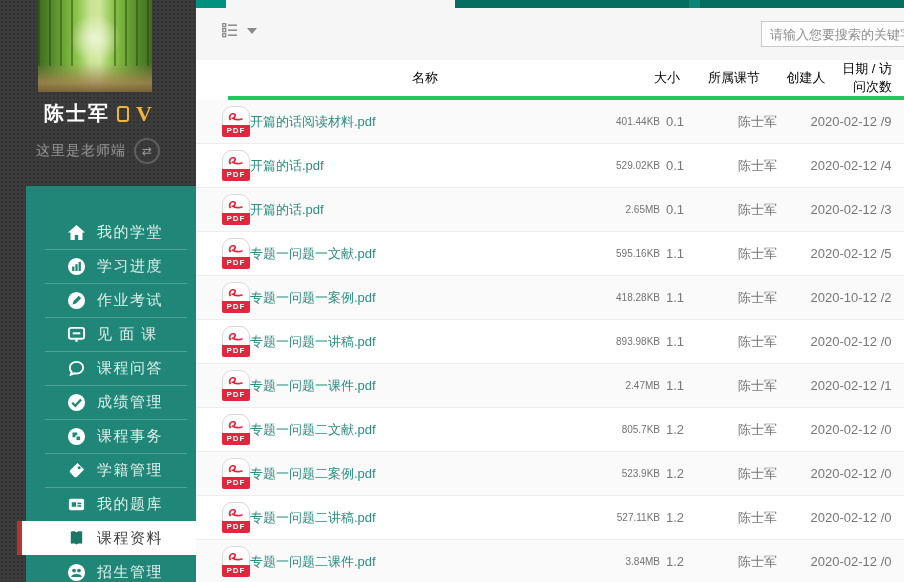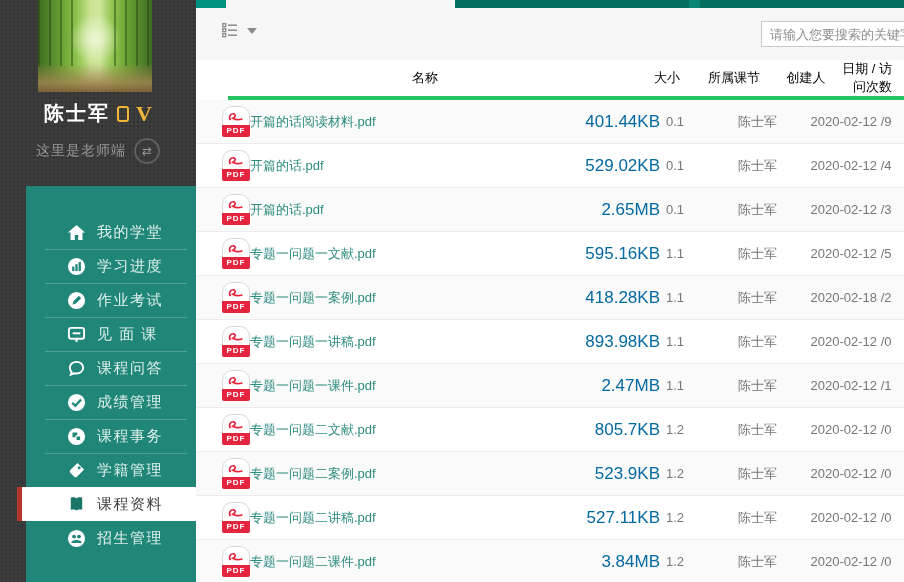--- a/index.html
+++ b/index.html
@@ -93,21 +93,21 @@
   }
   .thead { height:40px; border-bottom:4px solid #22c55e; color:#000000; font-size:13px;margin-left:32px; }
   .h-name { text-align:center; padding-right:30px; }
   .h-size { text-align:right; padding-right:18px; }
   .h-chapter, .h-creator { text-align:center; }
   .h-date { text-align:right; padding-right:12px; }
 
   .row { height:44px; border-bottom:1px solid #ededed; background:#fff; }
   .row:nth-child(odd) { background:#fafafa; }
   .c-icon { padding-left:26px; }
-  .c-size { text-align:right; padding-right:6px; color:#0369a1; font-size:17px; }
+  .c-size { text-align:right; padding-right:6px; color:#737373; font-size:10px; }
   .c-chapter, .c-creator { text-align:left; color:#777; font-size:13px; }
   .c-date { text-align:center; padding-right:12px; color:#777; font-size:13px; }
   .file-link { color:#2d8c7f; font-size:13px; text-decoration:none; }
 
   .pdf-icon {
     position:relative; width:28px; height:31px; background:#fff;
     border:1px solid #d8d8d8; border-radius:10px;
   }
   .pdf-swoosh { position:absolute; top:1px; left:1px; width:24px; height:15px; }
   .pdf-label {
@@ -200,20 +200,31 @@
     <span class="mi-label">课程事务</span>
   </div>
         <div class="menu-item">
     <span class="mi-icon">
             <svg viewBox="0 0 20 20">
               <path fill="currentColor" d="M11 2 L18 9 L10.5 16.5 C9.7 17.3 8.4 17.3 7.6 16.5 L3.5 12.4 C2.7 11.6 2.7 10.3 3.5 9.5 Z"></path>
               <circle cx="12.8" cy="7.2" r="1.6" fill="#1f8678"></circle>
             </svg>
           </span>
     <span class="mi-label">学籍管理</span>
+  </div>
+        <div class="menu-item">
+    <span class="mi-icon">
+            <svg viewBox="0 0 20 20">
+              <rect x="2" y="4" width="16" height="12" rx="2" fill="currentColor"></rect>
+              <rect x="5" y="7.6" width="4.6" height="4.8" fill="#1f8678"></rect>
+              <rect x="11" y="8" width="4" height="1.7" fill="#1f8678"></rect>
+              <rect x="11" y="10.7" width="4" height="1.7" fill="#1f8678"></rect>
+            </svg>
+          </span>
+    <span class="mi-label">我的题库</span>
   </div>
         <div class="menu-item selected">
     <span class="mi-icon">
             <svg viewBox="0 0 20 20">
               <path fill="currentColor" d="M4 2.8 C7 2 9 2.5 10 3.7 C11 2.5 13 2 16 2.8 V15.6 C13 14.9 11 15.3 10 16.4 C9 15.3 7 14.9 4 15.6 Z"></path>
             </svg>
           </span>
     <span class="mi-label">课程资料</span>
   </div>
         <div class="menu-item">
@@ -334,21 +345,21 @@
         <svg class="pdf-swoosh" viewBox="0 0 26 16">
           <path d="M7 13 C4.5 9 7.5 5.5 10.5 6.2 C13.5 7 12 10 9.5 11 C13 13 17.5 12.5 20 11.5" fill="none" stroke="#e5253d" stroke-width="1.8"></path>
         </svg>
         <div class="pdf-label">PDF</div>
       </div>
     </div>
     <div class="c-name"><a href="#" class="file-link">专题一问题一案例.pdf</a></div>
     <div class="c-size">418.28KB</div>
     <div class="c-chapter">1.1</div>
     <div class="c-creator">陈士军</div>
-    <div class="c-date">2020-02-18 /2</div>
+    <div class="c-date">2020-10-12 /2</div>
   </div>
         <div class="row">
     <div class="c-icon">
       <div class="pdf-icon">
         <svg class="pdf-swoosh" viewBox="0 0 26 16">
           <path d="M7 13 C4.5 9 7.5 5.5 10.5 6.2 C13.5 7 12 10 9.5 11 C13 13 17.5 12.5 20 11.5" fill="none" stroke="#e5253d" stroke-width="1.8"></path>
         </svg>
         <div class="pdf-label">PDF</div>
       </div>
     </div>

